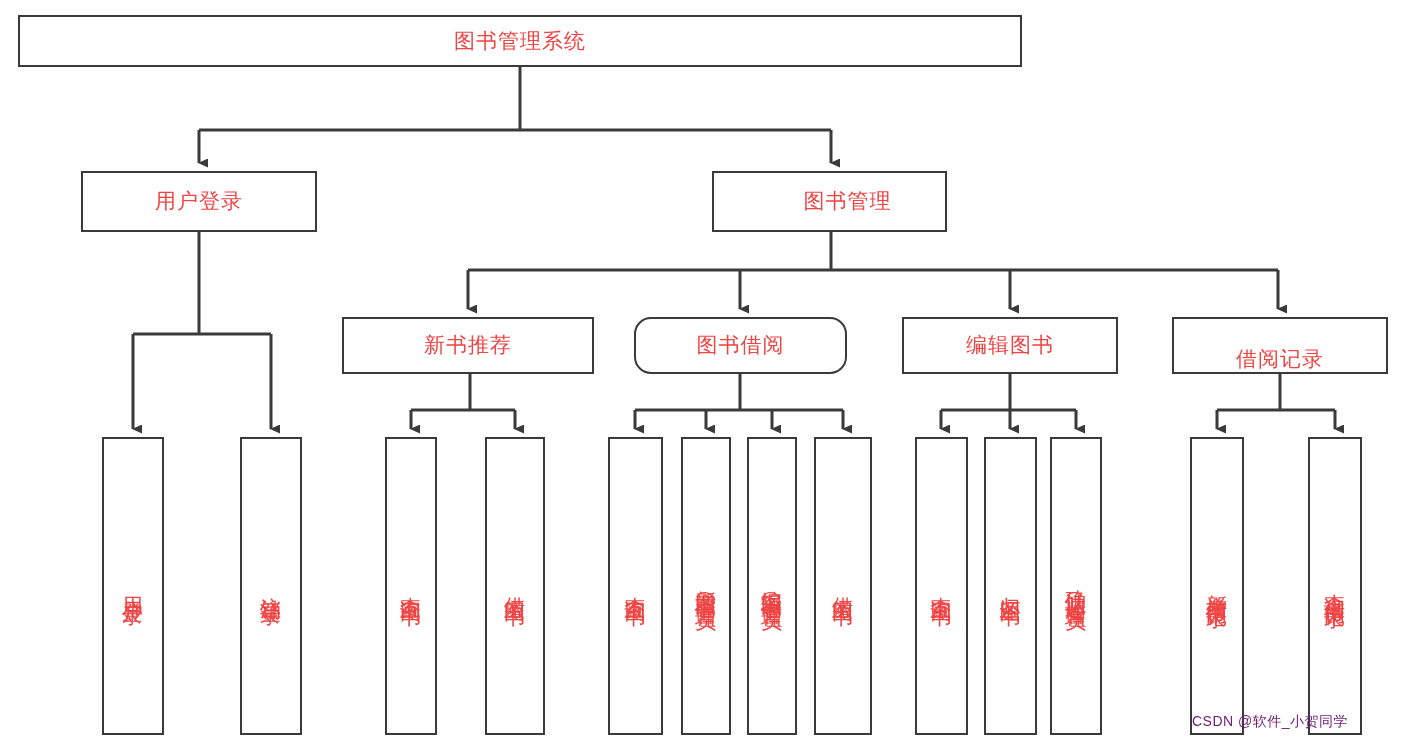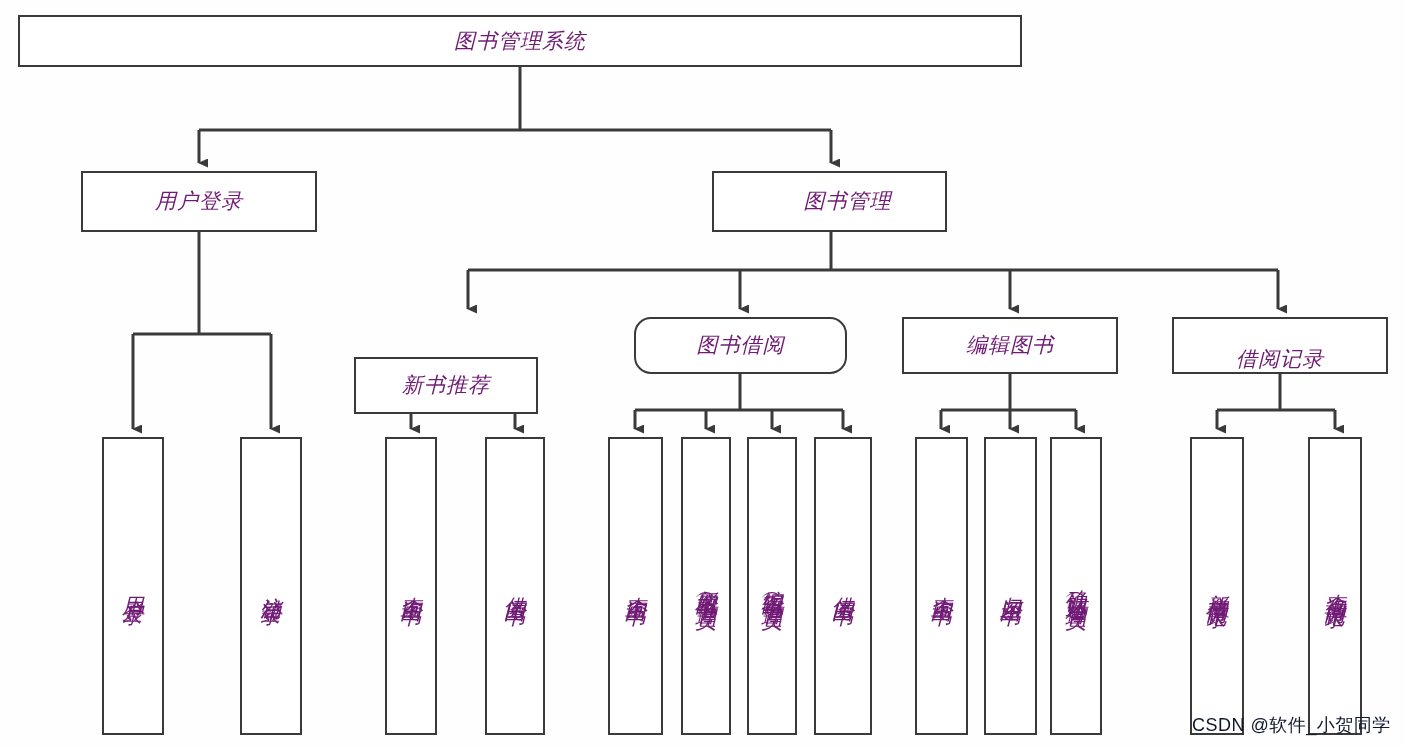--- a/index.html
+++ b/index.html
@@ -33,22 +33,21 @@
     height: 747px;
   }
   .node {
     position: absolute;
     box-sizing: border-box;
     background: #ffffff;
     border: 2.5px solid #3a3a3a;
     display: flex;
     align-items: center;
     justify-content: center;
-    color: #701a75;
-    font-style: italic;
+    color: #ef4444;
   }
   .node .node-label {
     display: block;
     text-align: center;
     line-height: 1.18;
     white-space: nowrap;
   }
   .node.horiz .node-label {
     font-size: 21px;
     letter-spacing: 1px;
@@ -64,22 +63,22 @@
   .node.vert .node-label {
     writing-mode: vertical-rl;
     text-orientation: upright;
     font-size: 21px;
     letter-spacing: 3px;
     line-height: 1;
     max-height: 272px;
   }
   .watermark {
     position: absolute;
-    font-size: 18px;
-    color: #0f172a;
+    font-size: 14px;
+    color: #701a75;
     white-space: nowrap;
     letter-spacing: 0.5px;
     pointer-events: none;
   }
 </style>
 </head>
 <body>
 
 <div id="canvas">
 
@@ -140,21 +139,21 @@
       <span class="node-label">图书管理系统</span>
     </div>
 
     <div class="node horiz" style="left: 81px; top: 171px; width: 236px; height: 61px;">
       <span class="node-label">用户登录</span>
     </div>
     <div class="node horiz" style="left: 712px; top: 171px; width: 235px; height: 61px; padding-left: 36px;">
       <span class="node-label">图书管理</span>
     </div>
 
-    <div class="node horiz" style="left: 354px; top: 317px; width: 184px; height: 57px; margin-top: 40px;">
+    <div class="node horiz" style="left: 342px; top: 317px; width: 252px; height: 57px;">
       <span class="node-label">新书推荐</span>
     </div>
     <div class="node horiz" style="left: 634px; top: 317px; width: 213px; height: 57px; border-radius: 17px;">
       <span class="node-label">图书借阅</span>
     </div>
     <div class="node horiz" style="left: 902px; top: 317px; width: 216px; height: 57px;">
       <span class="node-label">编辑图书</span>
     </div>
     <div class="node horiz" style="left: 1172px; top: 317px; width: 216px; height: 57px; align-items: flex-end;">
       <span class="node-label">借阅记录</span>

